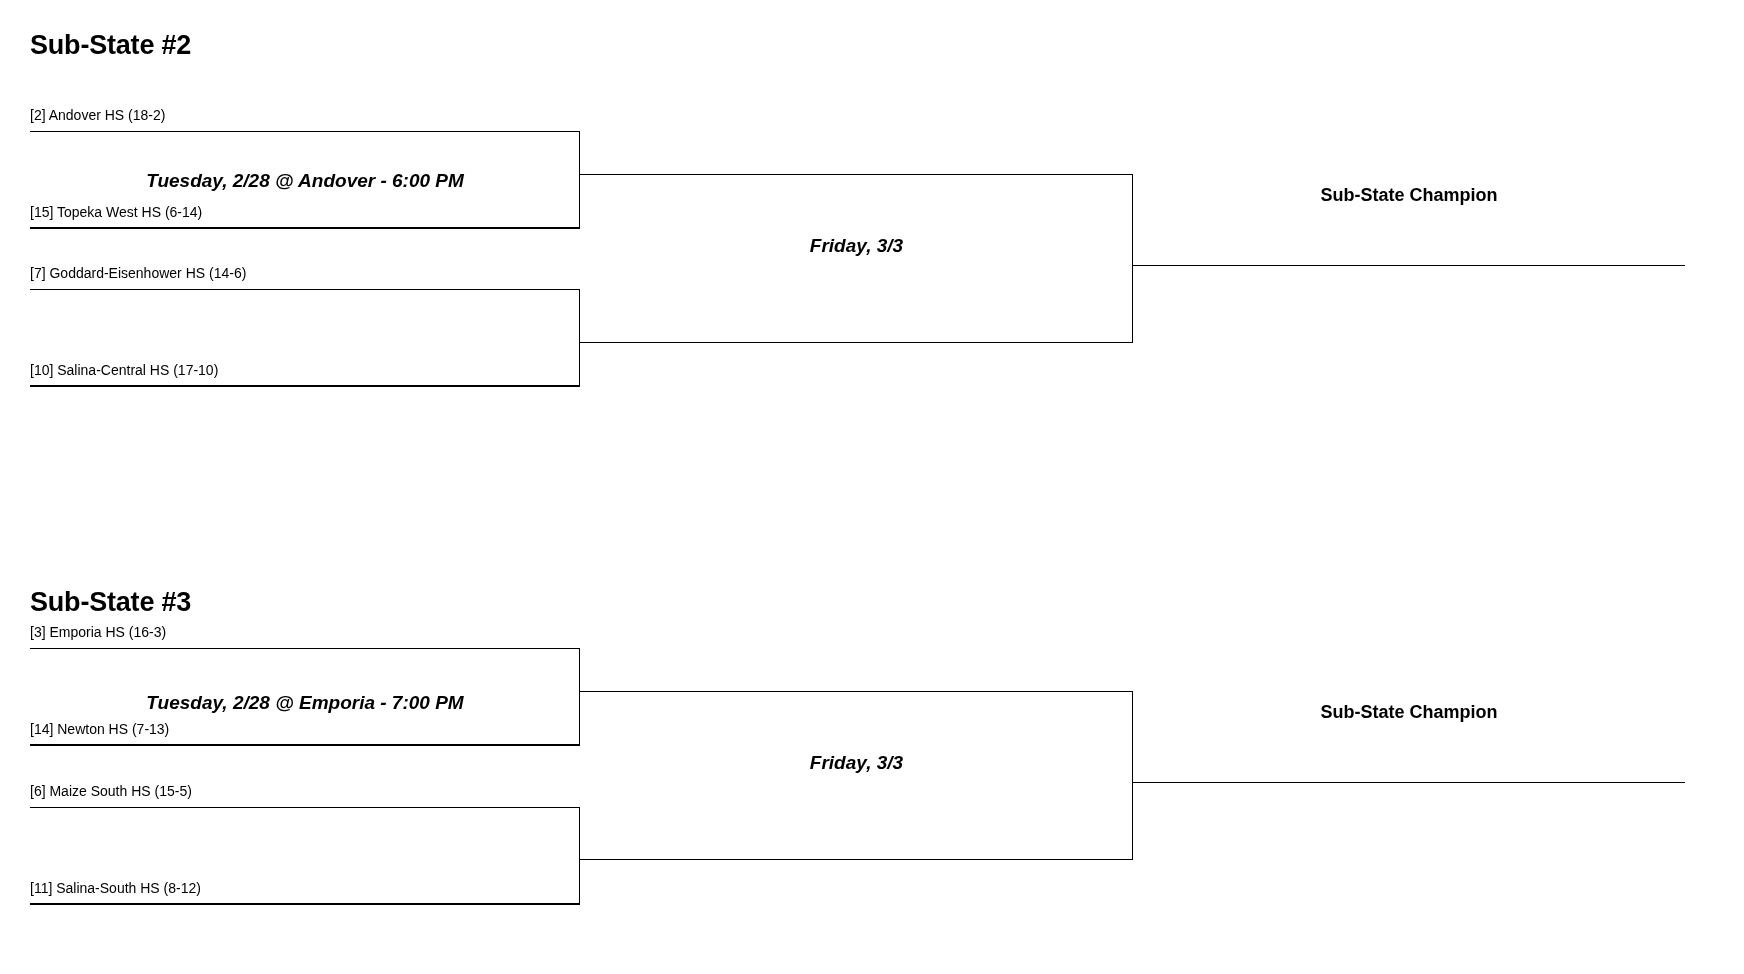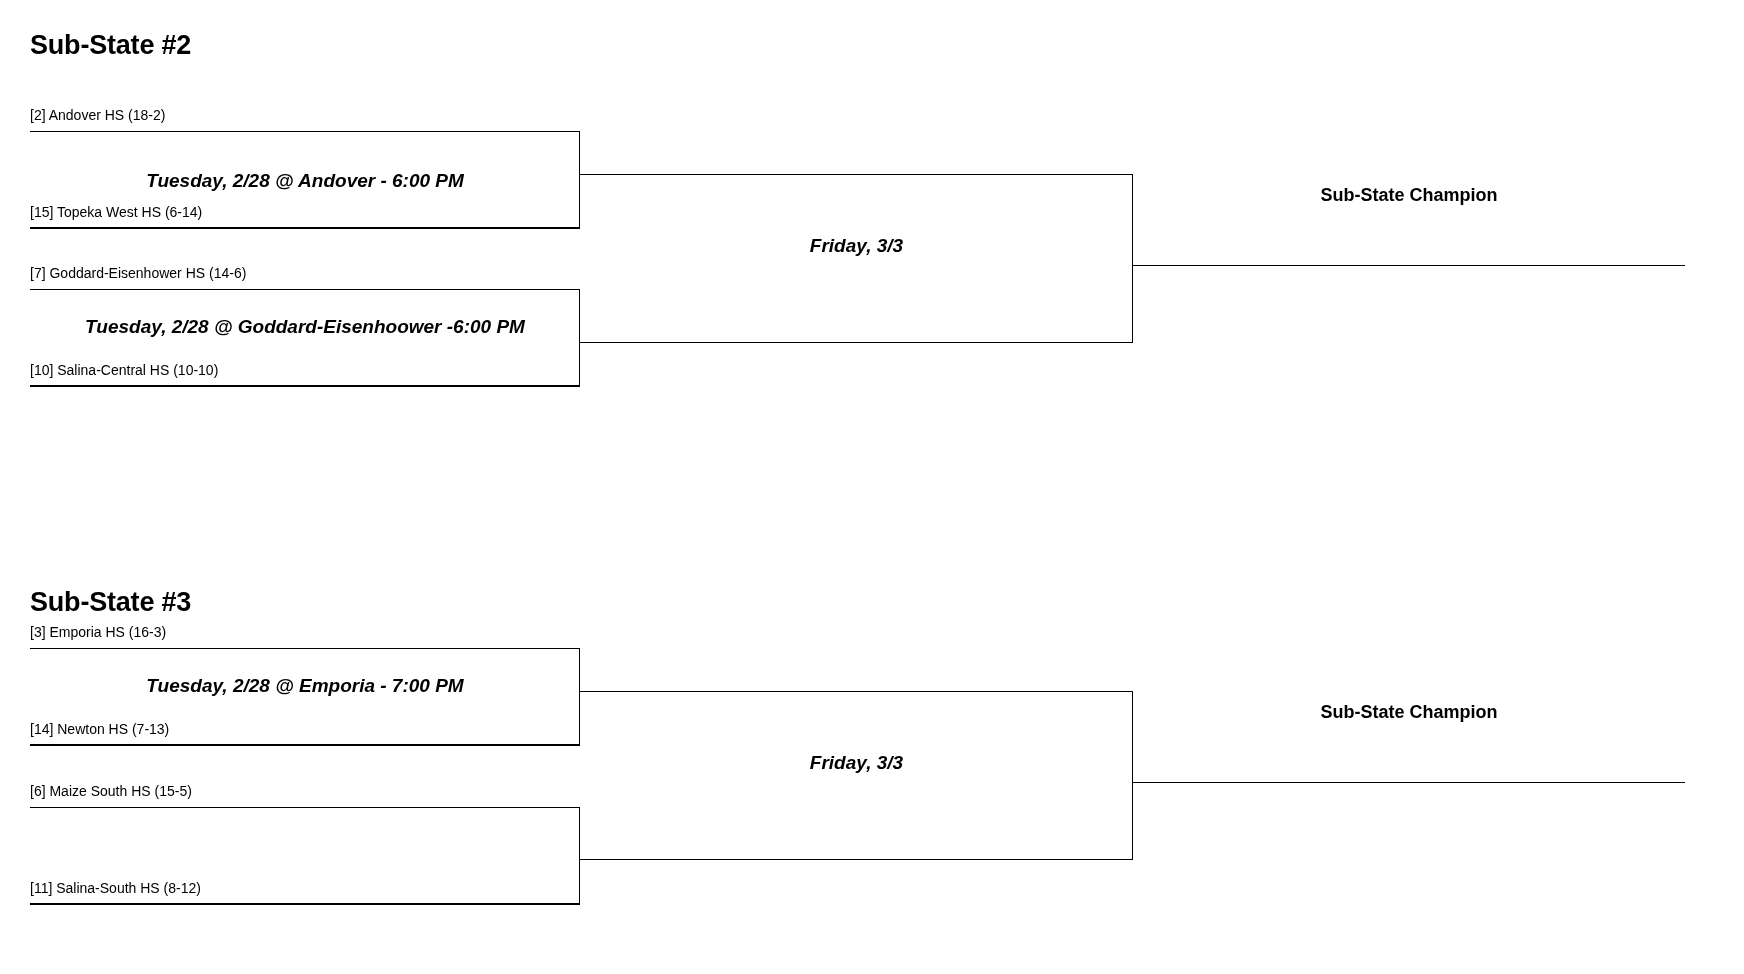--- a/index.html
+++ b/index.html
@@ -107,41 +107,40 @@
   <div class="game-label" style="left:30px; top:158px; width:550px;margin-top:12px;">Tuesday, 2/28 @ Andover - 6:00 PM</div>
 
   <div class="team" style="left:30px; top:200px;">[15] Topeka West HS  (6-14)</div>
   <div class="team-rule" style="left:30px; top:228px; width:550px;"></div>
 
   <div class="team" style="left:30px; top:261px;">[7] Goddard-Eisenhower HS   (14-6)</div>
   <div class="team-rule" style="left:30px; top:289px; width:550px;"></div>
 
   <div class="game-box" style="left:30px; top:289px; width:550px; height:97px;"></div>
 
-  <div class="game-label" style="left:30px; top:316px; width:550px;">Tuesday, 2/28 @ Goddard-Eisenhoower -6:00 PM</div>
 
-  <div class="team" style="left:30px; top:358px;">[10] Salina-Central HS  (10-10)</div>
+  <div class="team" style="left:30px; top:358px;">[10] Salina-Central HS  (17-10)</div>
   <div class="team-rule" style="left:30px; top:386px; width:550px;"></div>
 
   <div class="round2-box" style="left:580px; top:174px; width:553px; height:169px;"></div>
 
   <div class="game-label" style="left:580px; top:235px; width:553px;">Friday, 3/3</div>
 
   <div class="champion-title" style="left:1133px; top:185px; width:552px;">Sub-State Champion</div>
 
   <div class="champion-rule" style="left:1133px; top:265px; width:552px;"></div>
 
   <div class="section-title" style="left:30px; top:547px;margin-top:40px;">Sub-State #3</div>
 
   <div class="team" style="left:30px; top:620px;">[3] Emporia HS   (16-3)</div>
   <div class="team-rule" style="left:30px; top:648px; width:550px;"></div>
 
   <div class="game-box" style="left:30px; top:648px; width:550px; height:97px;"></div>
 
-  <div class="game-label" style="left:30px; top:675px; width:550px;">Tuesday, 2/28 @ Emporia - 7:00 PM</div>
+  <div class="game-label" style="left:30px; top:692px; width:550px;">Tuesday, 2/28 @ Emporia - 7:00 PM</div>
 
   <div class="team" style="left:30px; top:717px;">[14] Newton HS  (7-13)</div>
   <div class="team-rule" style="left:30px; top:745px; width:550px;"></div>
 
   <div class="team" style="left:30px; top:779px;">[6] Maize South HS   (15-5)</div>
   <div class="team-rule" style="left:30px; top:807px; width:550px;"></div>
 
   <div class="game-box" style="left:30px; top:807px; width:550px; height:97px;"></div>
 
 

